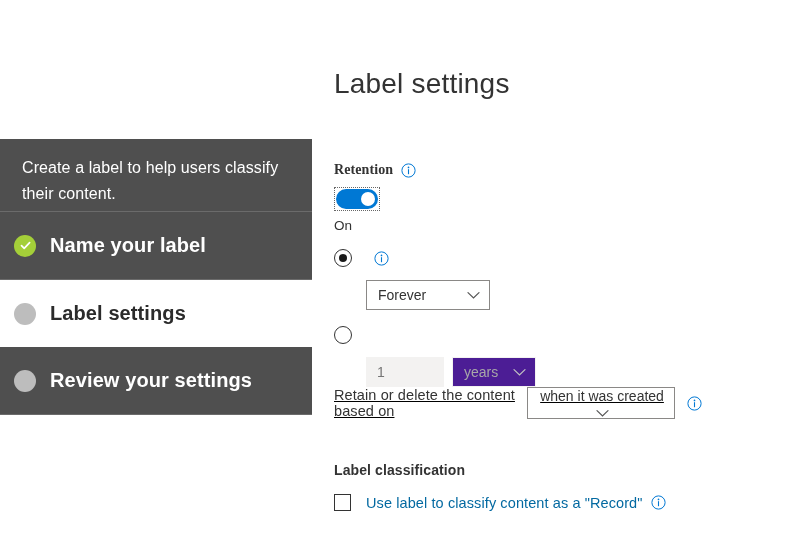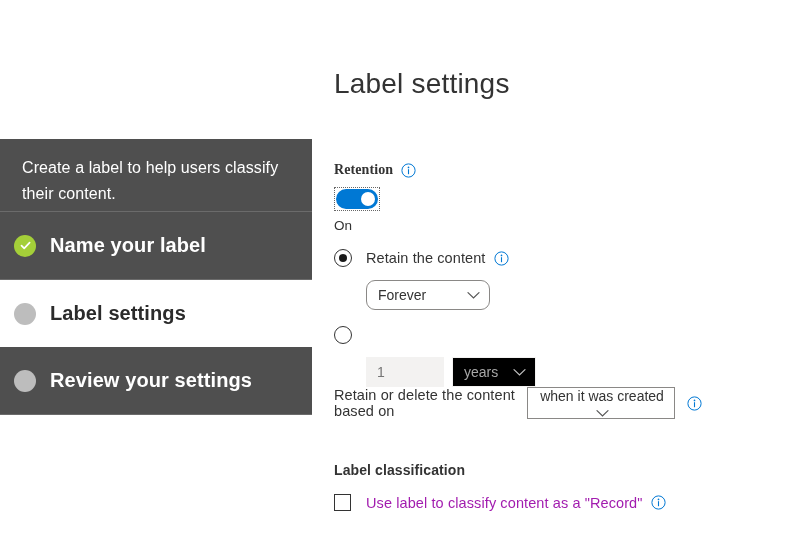--- a/index.html
+++ b/index.html
@@ -200,29 +200,29 @@
     display: flex;
     align-items: center;
     justify-content: space-between;
     padding: 0 9px 0 11px;
     font-size: 14px;
     color: #333333;
     cursor: pointer;
   }
   .dd .chev { color: #555555; display: flex; }
   .dd.disabled {
-    background: #000000;
+    background: #4c1d95;
     border-color: #f3f2f1;
     color: #a8a8a8;
     cursor: default;
   }
   .dd.disabled .chev { color: #c2c2c2; }
 
   .forever-row { margin-top: 13px; margin-left: 32px; }
-  #forever-dd { width: 124px; border-radius: 9px; }
+  #forever-dd { width: 124px; }
 
   .small-row {
     margin-top: 13px;
     margin-left: 32px;
     display: flex;
     align-items: center;
     gap: 8px;
   }
   .num-input {
     width: 78px;
@@ -234,20 +234,21 @@
     font-size: 14px;
     font-family: "Liberation Sans", sans-serif;
     padding: 0 10px;
     outline: none;
   }
   #years-dd { width: 84px; }
 
   .based-row {
     display: flex;
     align-items: center;
+    text-decoration: underline;
   }
   .based-label {
     font-size: 14.5px;
     color: #333333;
     margin-right: 9px;
     letter-spacing: 0.1px;
   }
   #based-dd { width: 190px; height: 32px; flex-direction: column; }
   .based-row .info-icon { margin-left: 12px; }
 
@@ -262,21 +263,21 @@
     height: 17px;
     border: 1px solid #333333;
     box-sizing: border-box;
     background: #ffffff;
     flex: 0 0 17px;
     margin-right: 15px;
     cursor: pointer;
   }
   .check-label {
     font-size: 14.5px;
-    color: #a21caf;
+    color: #0369a1;
     display: flex;
     align-items: center;
     letter-spacing: 0.1px;
   }
 </style>
 </head>
 <body>
 
 <div class="app">
 
@@ -329,21 +330,20 @@
         </div>
       </div>
       <div class="toggle-state">On</div>
     </div>
 
     <div class="section">
 
       <div class="radio-row">
         <span class="radio checked"></span>
         <span class="radio-label">
-          <span>Retain the content</span>
           <span class="info-icon">
             <svg width="15" height="15" viewBox="0 0 15 15">
                 <circle cx="7.5" cy="7.5" r="6.6" fill="none" stroke="#0078d4" stroke-width="1"></circle>
                 <circle cx="7.5" cy="4.4" r="0.85" fill="#0078d4"></circle>
                 <rect x="6.95" y="6.2" width="1.1" height="5" fill="#0078d4"></rect>
               </svg>
           </span>
         </span>
       </div>
 

